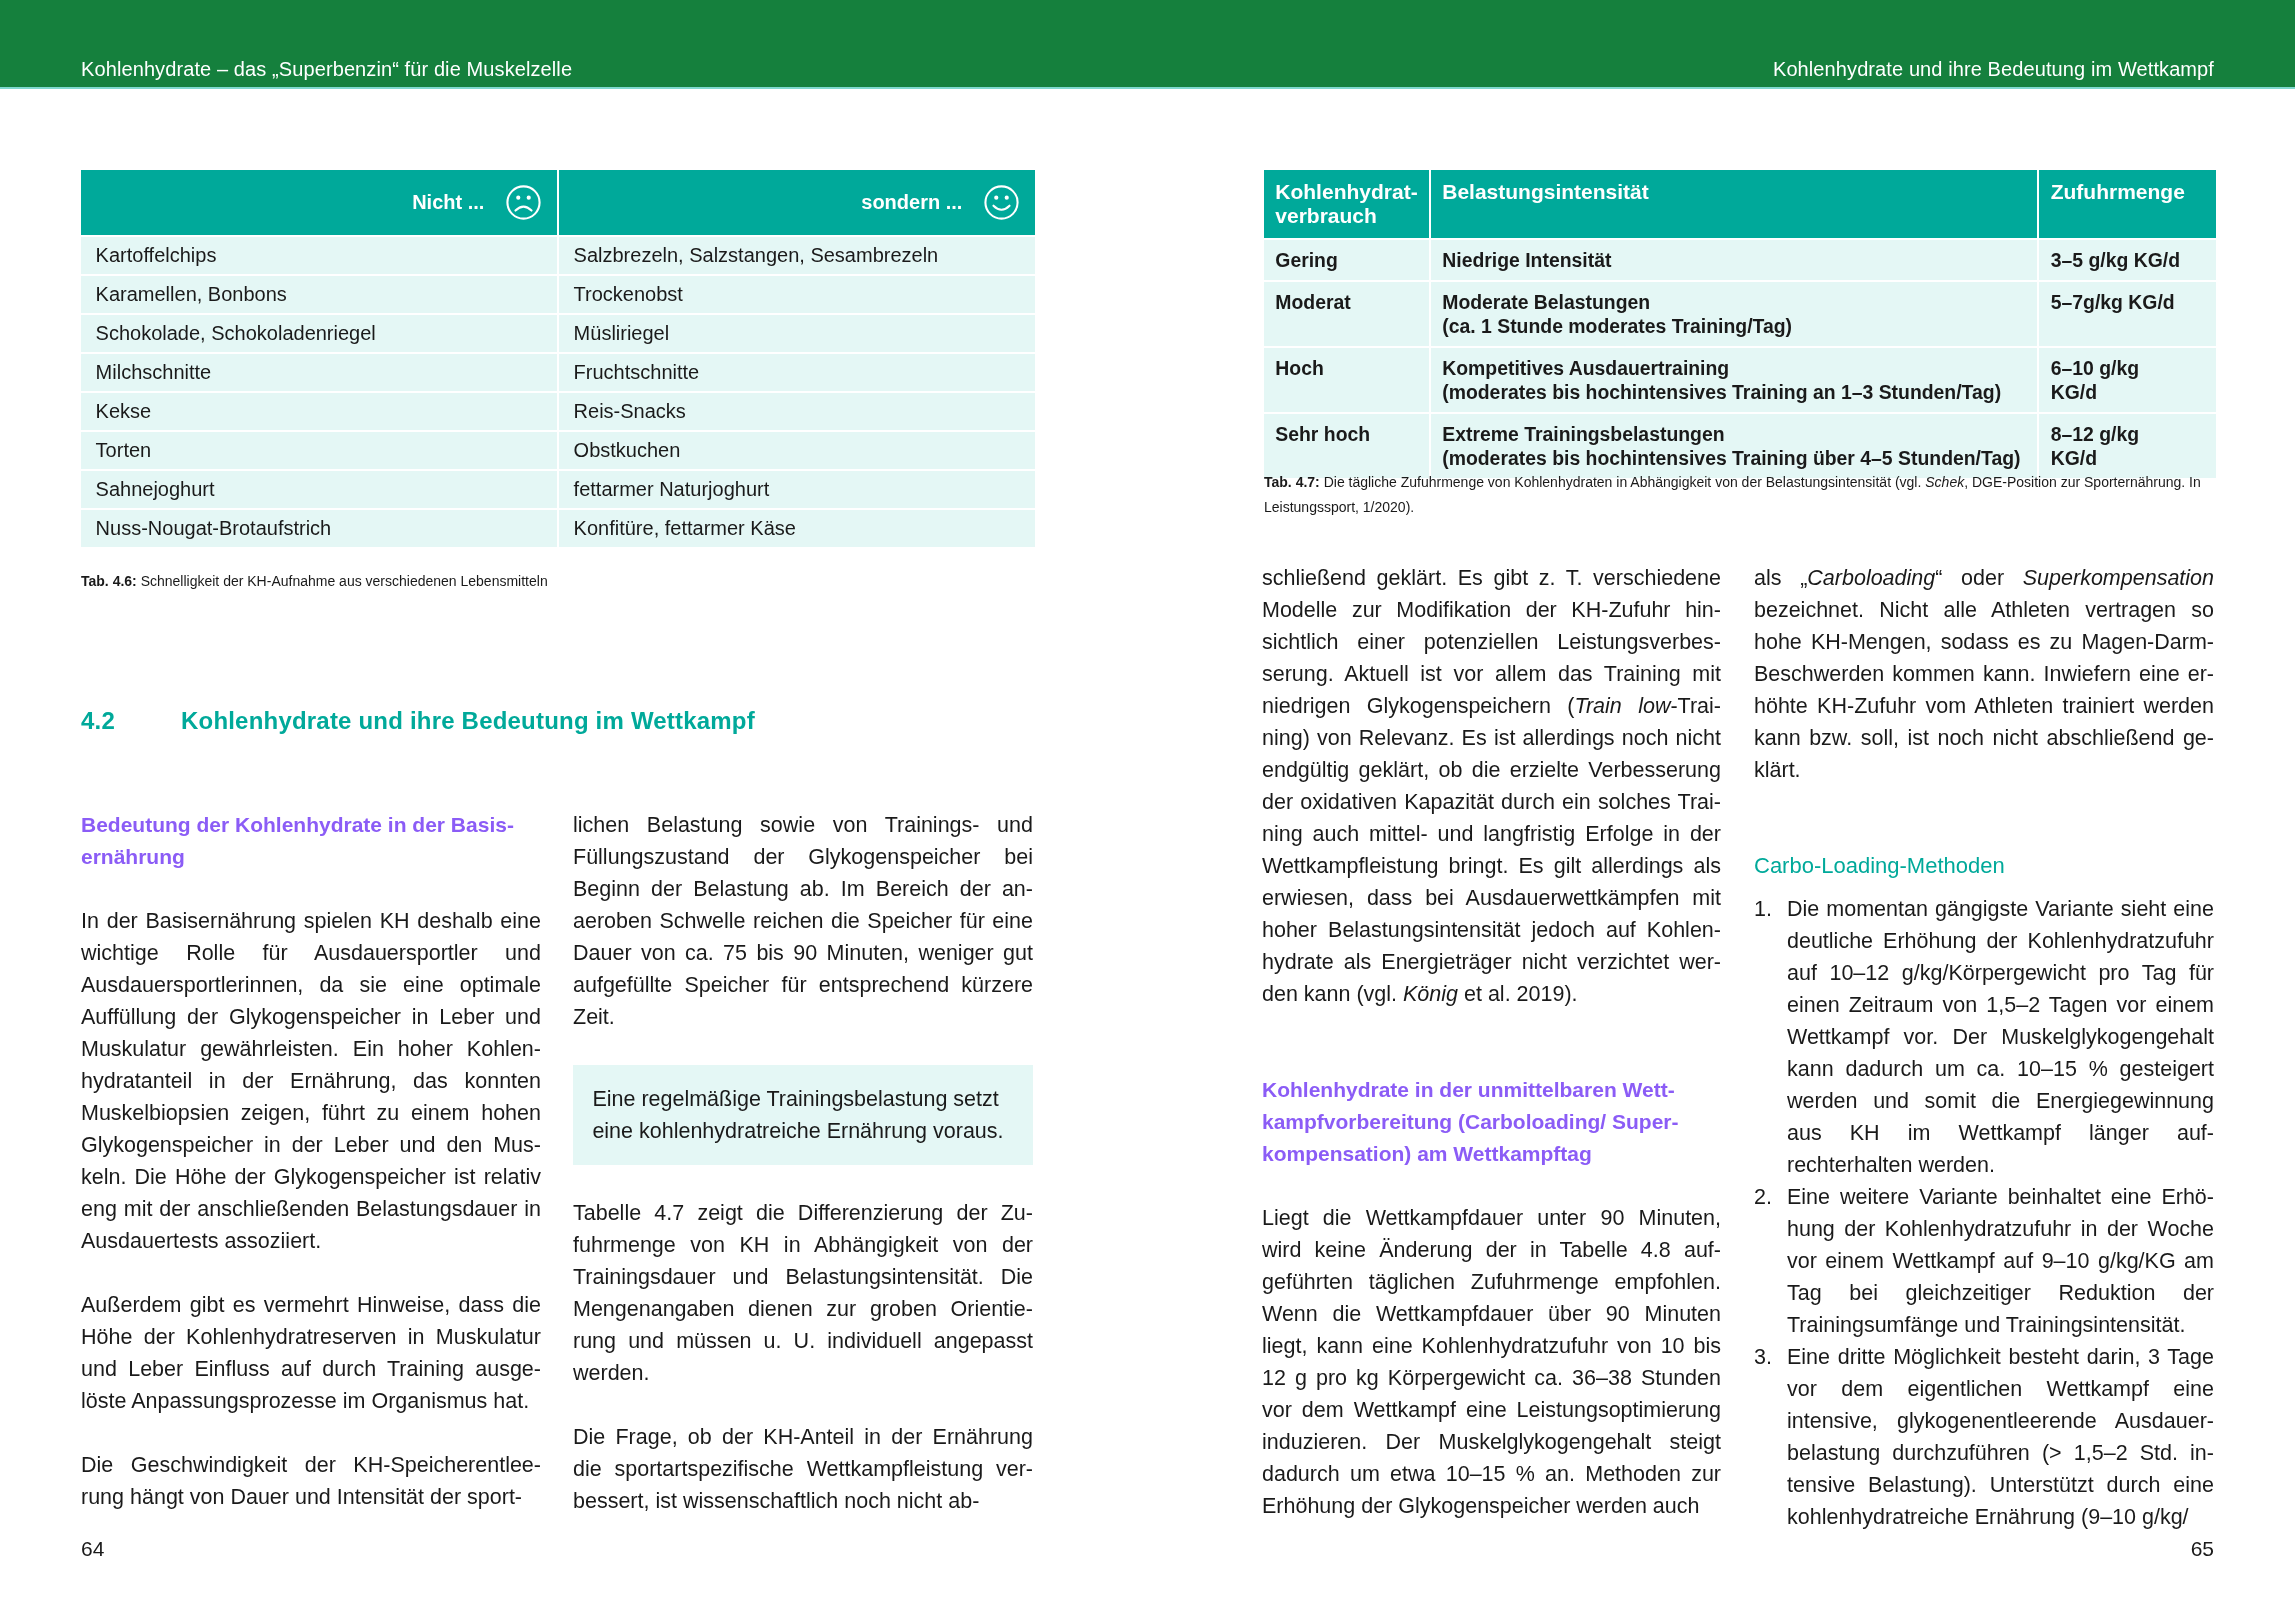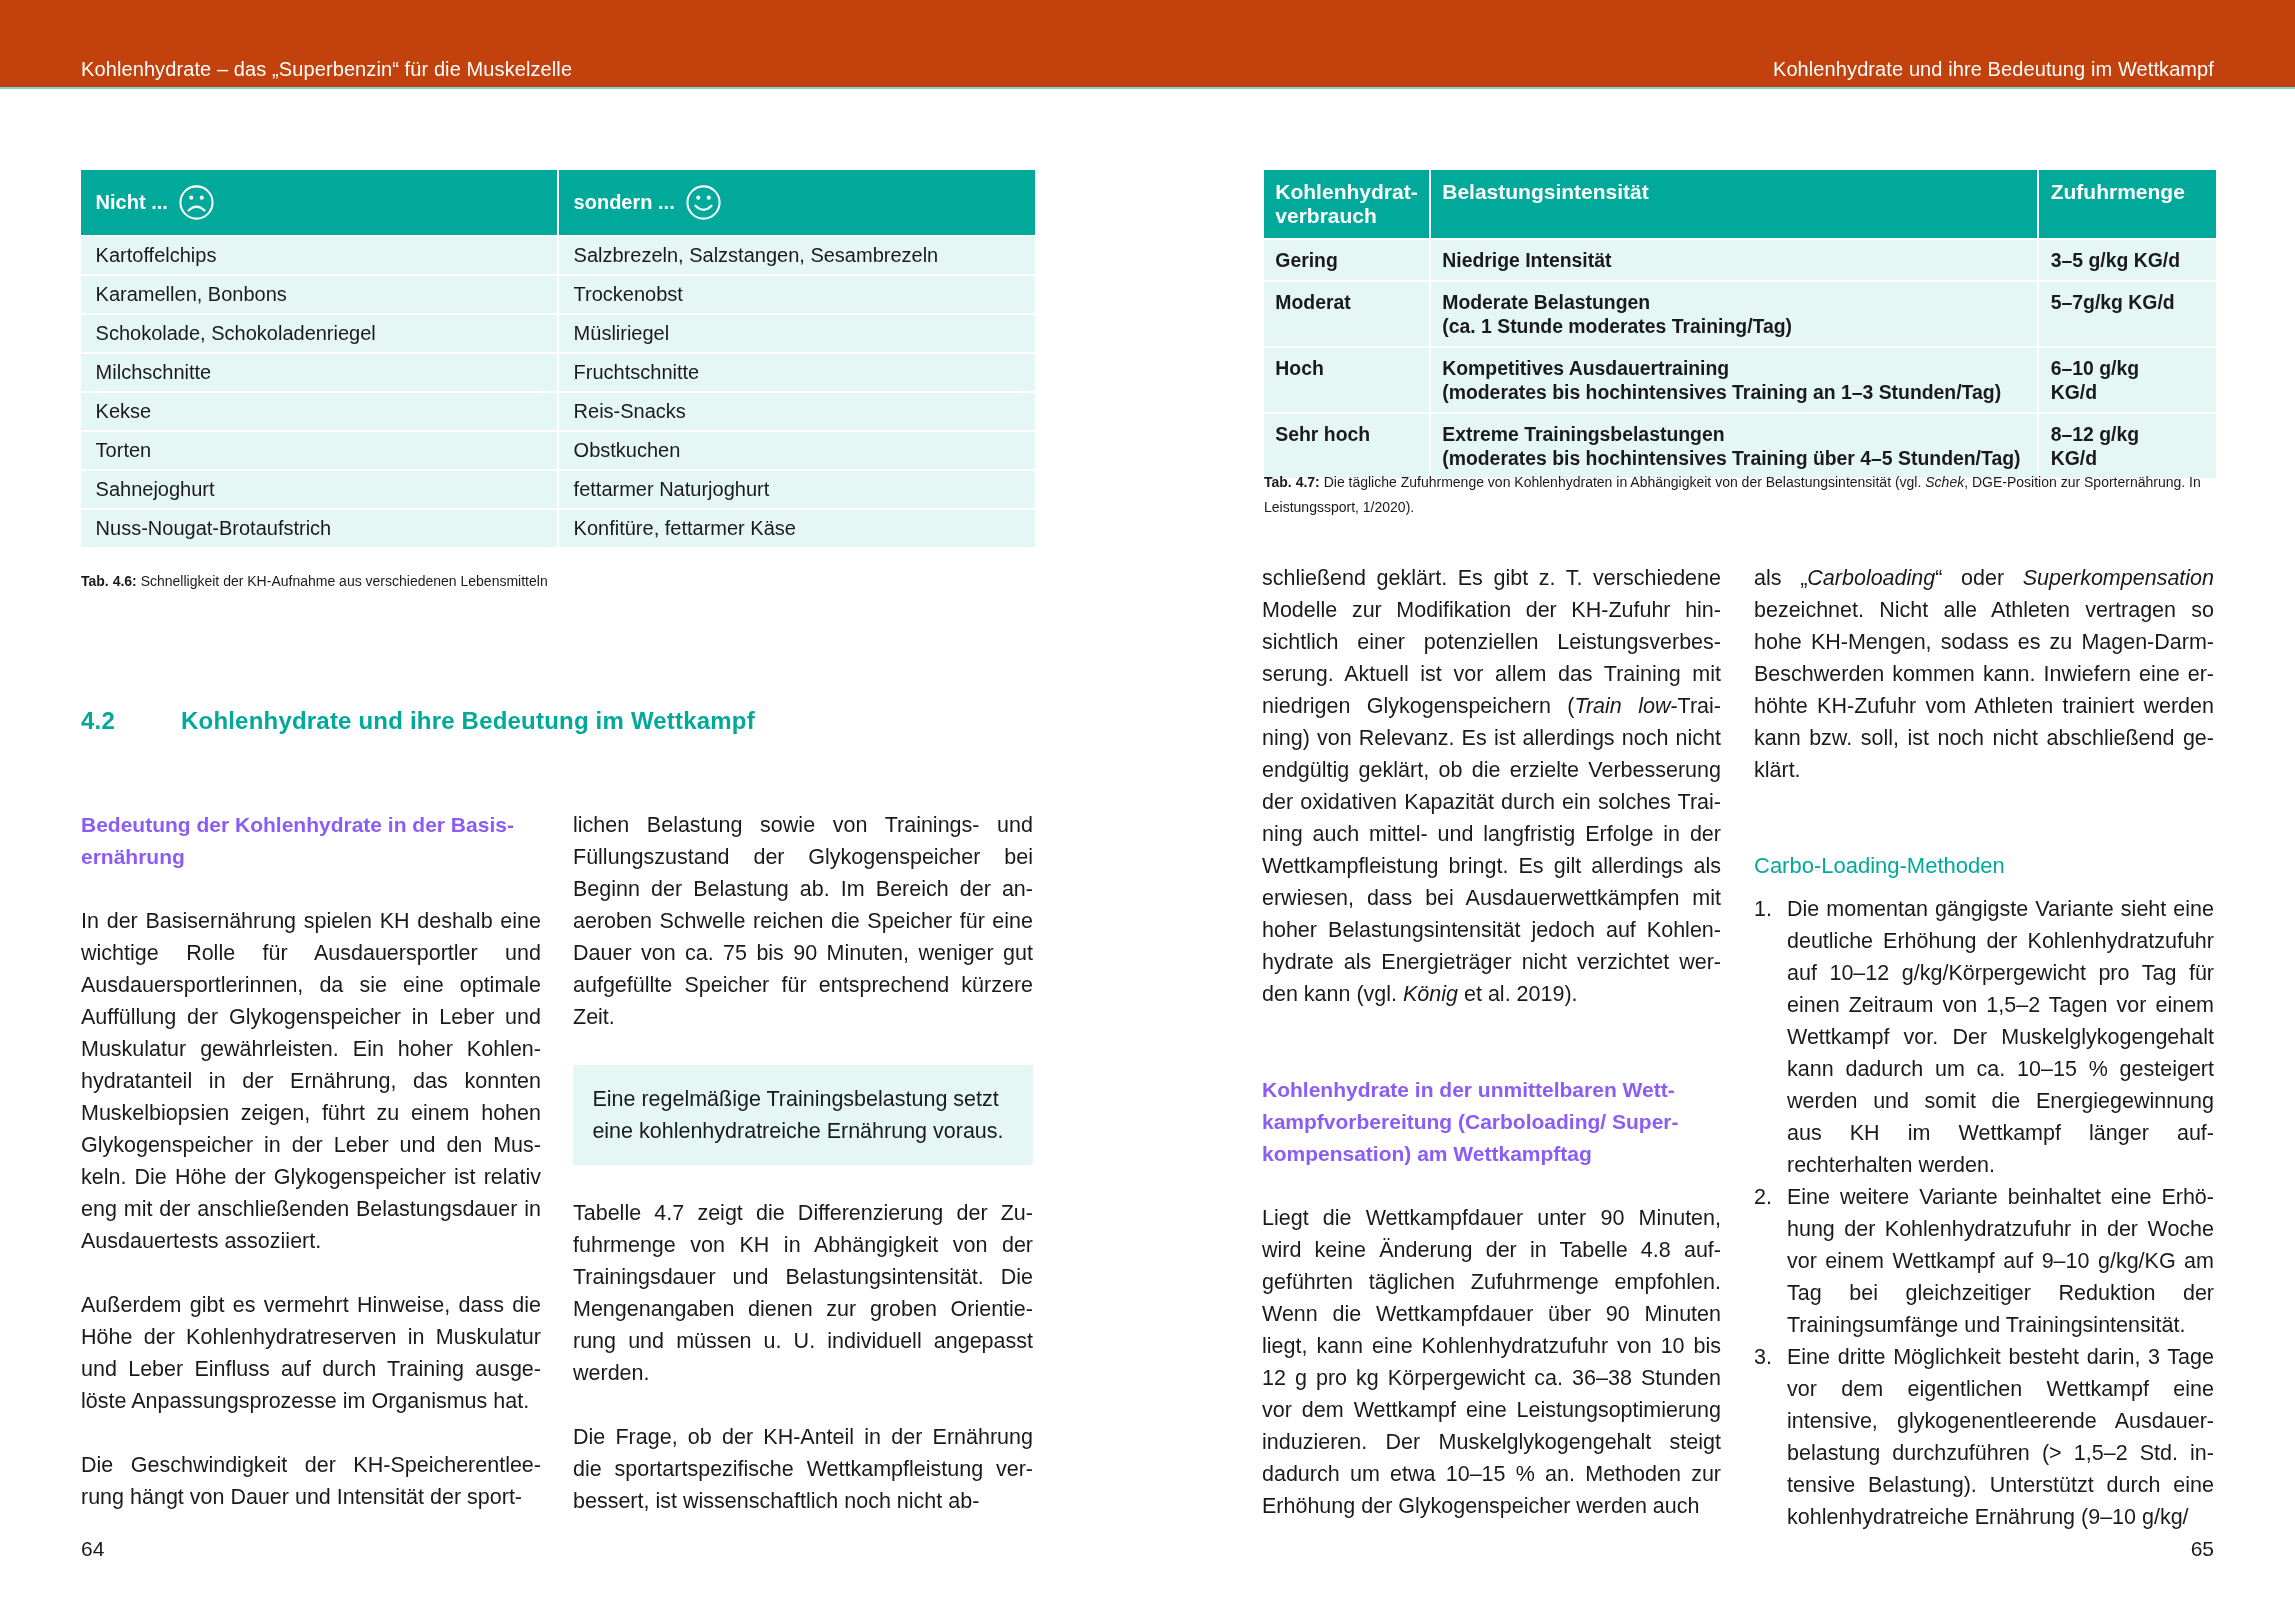--- a/index.html
+++ b/index.html
@@ -1,31 +1,31 @@
 <!DOCTYPE html>
 <html style="font-size:13px"><head>
 <meta charset="utf-8">
 <style>
   html, body { margin:0; padding:0; }
   body { width:2295px; height:1621px; position:relative; background:#ffffff; overflow:hidden;
          font-family:"Liberation Sans", "DejaVu Sans", sans-serif; color:#1a1a1a; }
-  .topbar { position:absolute; left:0; top:0; width:2295px; height:89px; background:#c2410c; border-bottom:2.4px solid #7fd8cf; box-sizing:border-box; }
+  .topbar { position:absolute; left:0; top:0; width:2295px; height:89px; background:#15803d; border-bottom:2.4px solid #7fd8cf; box-sizing:border-box; }
   .running-head { position:absolute; top:58px; color:#ffffff; font-size:20px; letter-spacing:0.1px; }
   .rh-left { left:81px; }
   .rh-right { right:81px; }
 
   table.t { position:absolute; border-collapse:separate; border-spacing:2.4px; font-size:20px; }
   table.t th { background:#00a99a; color:#ffffff; text-align:left; font-weight:bold; vertical-align:top; }
   table.t td { background:#e4f7f5; vertical-align:top; }
 
   
   #t46 { left:79px; top:168px; width:958px; }
   #t46 th { height:65px; vertical-align:middle; padding:0 14.6px; font-size:20px; }
   #t46 td { height:37px; padding:0 14.6px; vertical-align:middle; }
-  #t46 th .hwrap { display:flex; align-items:center; gap:10px; }
+  #t46 th .hwrap { display:flex; align-items:center; gap:21px;justify-content:flex-end; }
   .smiley { width:37px; height:37px; display:inline-block; }
 
   
   #t47 { left:1262px; top:168px; width:956px; }
   #t47 th { padding:9.7px 11.3px; line-height:24px; height:49px; font-size:21px; }
   #t47 td { padding:8px 11.3px; line-height:24px; font-size:19.4px;font-weight:bold; }
   #t47 td.lvl { font-weight:bold; }
 
   .caption { position:absolute; font-size:14px; line-height:25px; color:#1a1a1a; }
   .caption b { font-weight:bold; }

